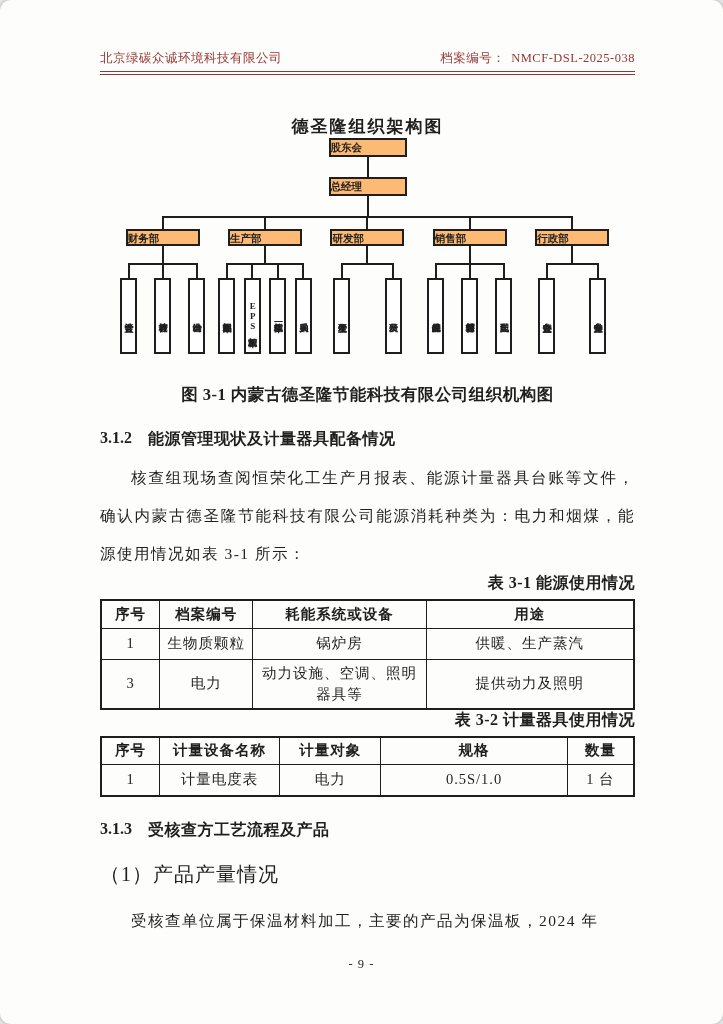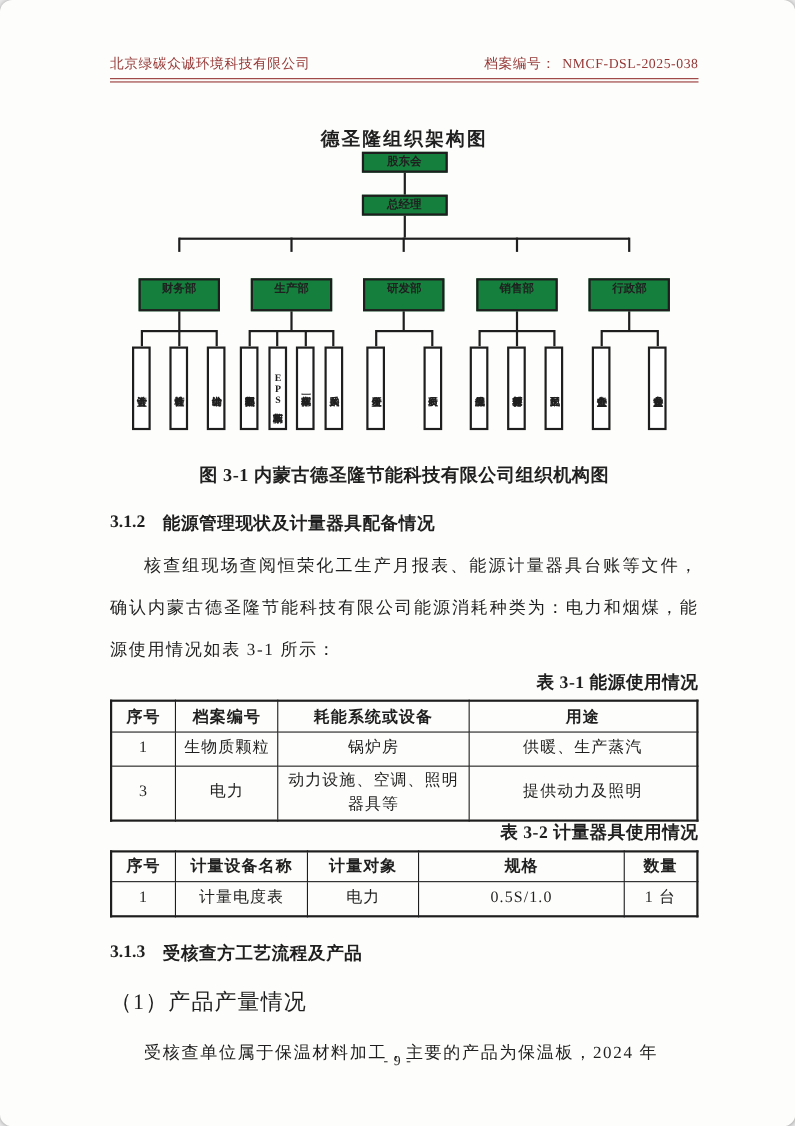--- a/index.html
+++ b/index.html
@@ -17,28 +17,28 @@
   .hdr-row { display:flex; justify-content:space-between; align-items:flex-end;
              color:var(--header_red,#953735); font-size:12.5px; letter-spacing:.5px; }
   .hdr-archive span { margin-left:6px; }
   .hdr-rule { height:4px; border-top:1px solid var(--header_red,#953735);
               border-bottom:1px solid var(--header_red,#953735); margin-top:4px; }
 
   
   .org { width:512px; margin:40px auto 0; }
   .org-title { text-align:center; font-weight:bold; font-size:17px; letter-spacing:2px; }
   .org-center { display:flex; flex-direction:column; align-items:center; }
-  .obox { border:2px solid #1e1e1e; background:#15803d; font-weight:bold; text-align:center; }
+  .obox { border:2px solid #1e1e1e; background:#fdba74; font-weight:bold; text-align:left; }
   .tier-box { width:78px; height:19px; line-height:16px; font-size:10.5px; }
   .vline { width:2px; background:#1e1e1e; }
   .h20 { height:20px; } .h13 { height:13px; } .h17 { height:17px; } .h15 { height:15px; }
   .dept-row { display:flex; position:relative; width:100%; }
   .dept-row::before { content:""; position:absolute; top:0; left:10%; right:10%; height:2px; background:#1e1e1e; }
   .dept-col { width:20%; display:flex; flex-direction:column; align-items:center; }
-  .dept-box { width:74px; height:30px; line-height:16px; font-size:10.5px;margin-top:24px; }
+  .dept-box { width:74px; height:17px; line-height:16px; font-size:10.5px; }
   .children { width:100%; display:flex; position:relative; }
   .children::before { content:""; position:absolute; top:0; left:var(--inset); right:var(--inset); height:2px; background:#1e1e1e; }
   .child { flex:1; display:flex; flex-direction:column; align-items:center; }
   .leaf { border:2px solid #1e1e1e; background:#fff; writing-mode:vertical-rl; text-orientation:upright;
           font-size:9px; font-weight:bold; line-height:11px; min-height:76px; padding:4px 1px;
           display:flex; align-items:center; justify-content:center; }
 
   
   .fig-caption { text-align:center; font-weight:bold; font-size:16.5px; margin-top:30px; letter-spacing:.5px; }
   .sec-h { display:flex; font-weight:bold; font-size:16px; margin-top:23px; letter-spacing:.5px; }

